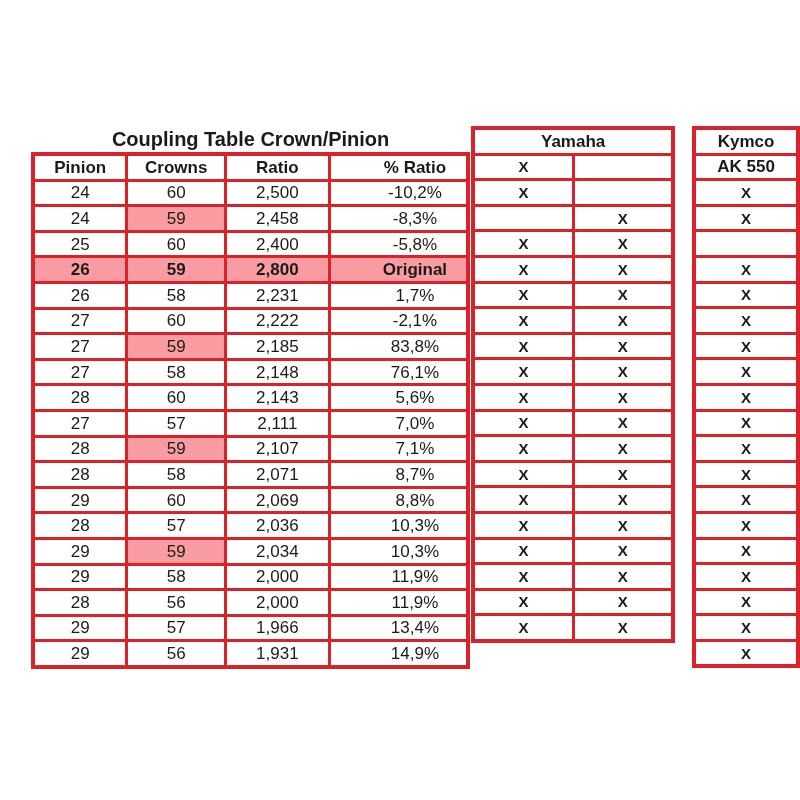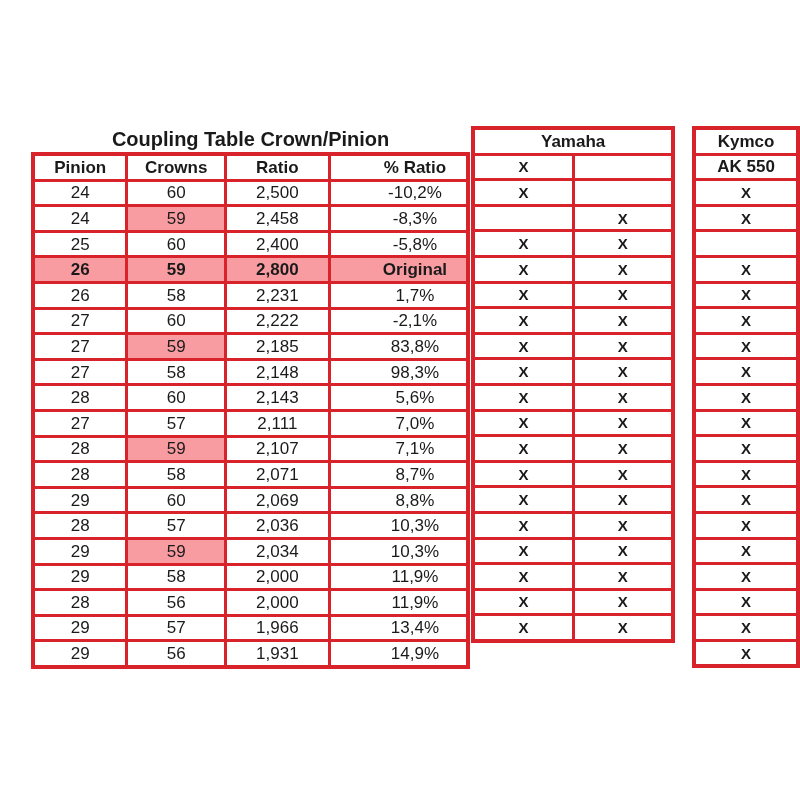--- a/index.html
+++ b/index.html
@@ -102,21 +102,21 @@
           <tr>
             <td class="col-pinions">27</td>
             <td class="col-crowns hl">59</td>
             <td class="col-ratio">2,185</td>
             <td class="col-pct">83,8%</td>
           </tr>
           <tr>
             <td class="col-pinions">27</td>
             <td class="col-crowns">58</td>
             <td class="col-ratio">2,148</td>
-            <td class="col-pct">98,3%</td>
+            <td class="col-pct">76,1%</td>
           </tr>
           <tr>
             <td class="col-pinions">28</td>
             <td class="col-crowns">60</td>
             <td class="col-ratio">2,143</td>
             <td class="col-pct">5,6%</td>
           </tr>
           <tr>
             <td class="col-pinions">27</td>
             <td class="col-crowns">57</td>

